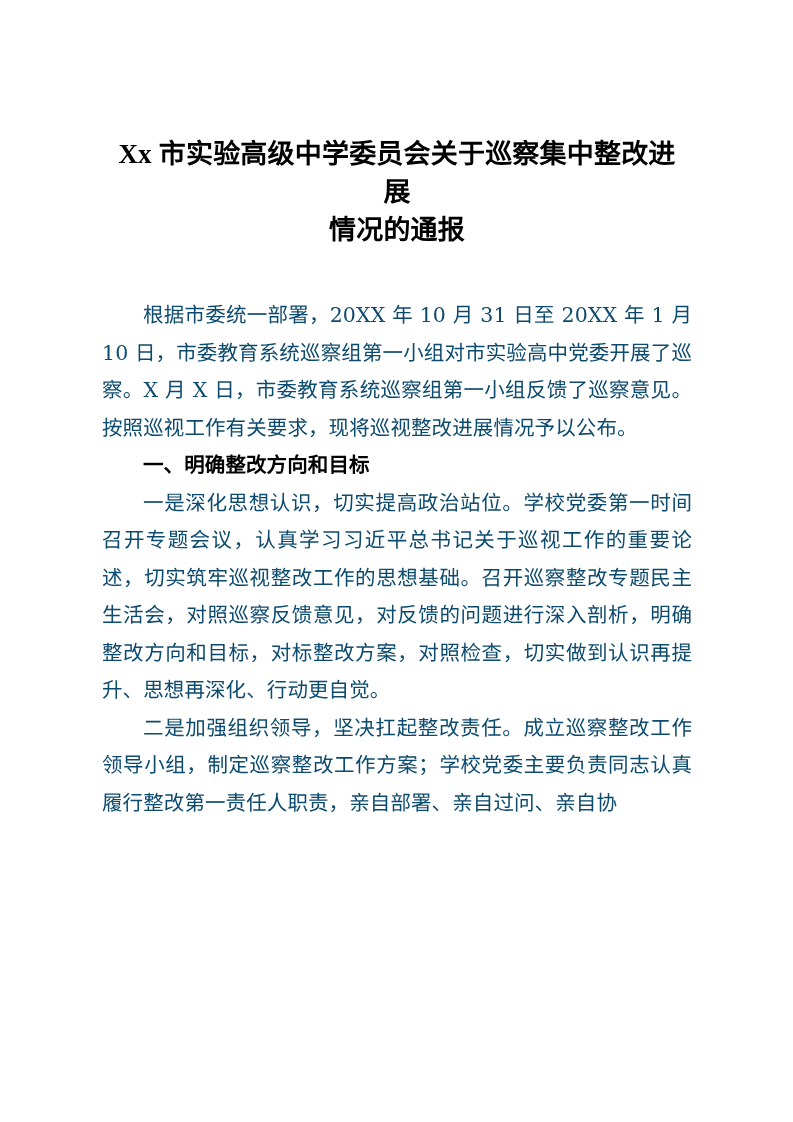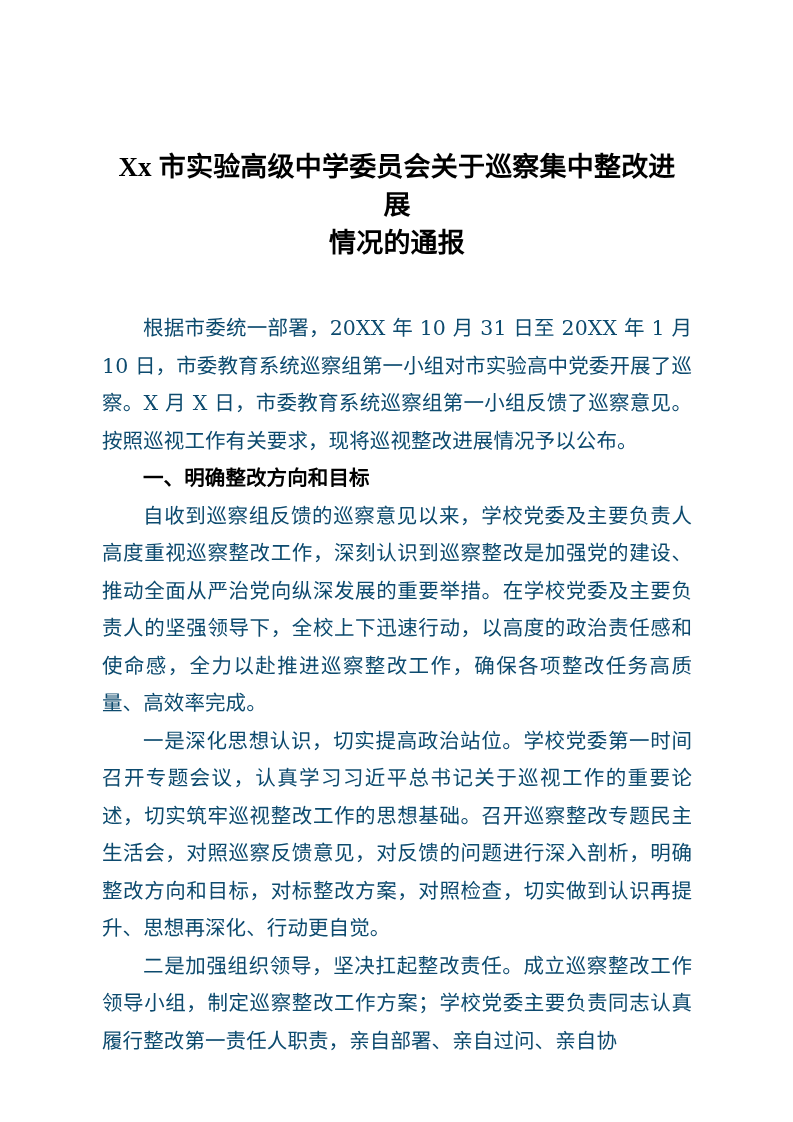--- a/index.html
+++ b/index.html
@@ -22,21 +22,21 @@
     margin: 0 auto;
     background: #ffffff;
     overflow: hidden;
     box-sizing: border-box;
   }
 
   
   #content {
     position: absolute;
     left: 102px;
-    top: 148px;
+    top: 135px;
     width: 590px;
   }
 
   
   .doc-title {
     font-family: "Liberation Serif", "DejaVu Serif", serif;
     font-weight: bold;
     font-size: 27px;
     line-height: 38px;
     text-align: center;
@@ -92,21 +92,20 @@
       <span>Xx 市实验高级中学委员会关于巡察集中整改进展</span><br>
       <span>情况的通报</span>
     </h1>
 
     <div class="title-gap"></div>
 
     <p class="para">根据市委统一部署，20XX 年 10 月 31 日至 20XX 年 1 月 10 日，市委教育系统巡察组第一小组对市实验高中党委开展了巡察。X 月 X 日，市委教育系统巡察组第一小组反馈了巡察意见。按照巡视工作有关要求，现将巡视整改进展情况予以公布。</p>
 
     <p class="section-heading">一、明确整改方向和目标</p>
 
-    <p class="para">自收到巡察组反馈的巡察意见以来，学校党委及主要负责人高度重视巡察整改工作，深刻认识到巡察整改是加强党的建设、推动全面从严治党向纵深发展的重要举措。在学校党委及主要负责人的坚强领导下，全校上下迅速行动，以高度的政治责任感和使命感，全力以赴推进巡察整改工作，确保各项整改任务高质量、高效率完成。</p>
 
     <p class="para">一是深化思想认识，切实提高政治站位。学校党委第一时间召开专题会议，认真学习习近平总书记关于巡视工作的重要论述，切实筑牢巡视整改工作的思想基础。召开巡察整改专题民主生活会，对照巡察反馈意见，对反馈的问题进行深入剖析，明确整改方向和目标，对标整改方案，对照检查，切实做到认识再提升、思想再深化、行动更自觉。</p>
 
     <p class="para clipped">二是加强组织领导，坚决扛起整改责任。成立巡察整改工作领导小组，制定巡察整改工作方案；学校党委主要负责同志认真履行整改第一责任人职责，亲自部署、亲自过问、亲自协</p>
 
   </div>
 
 </div>
 
 </body></html>

